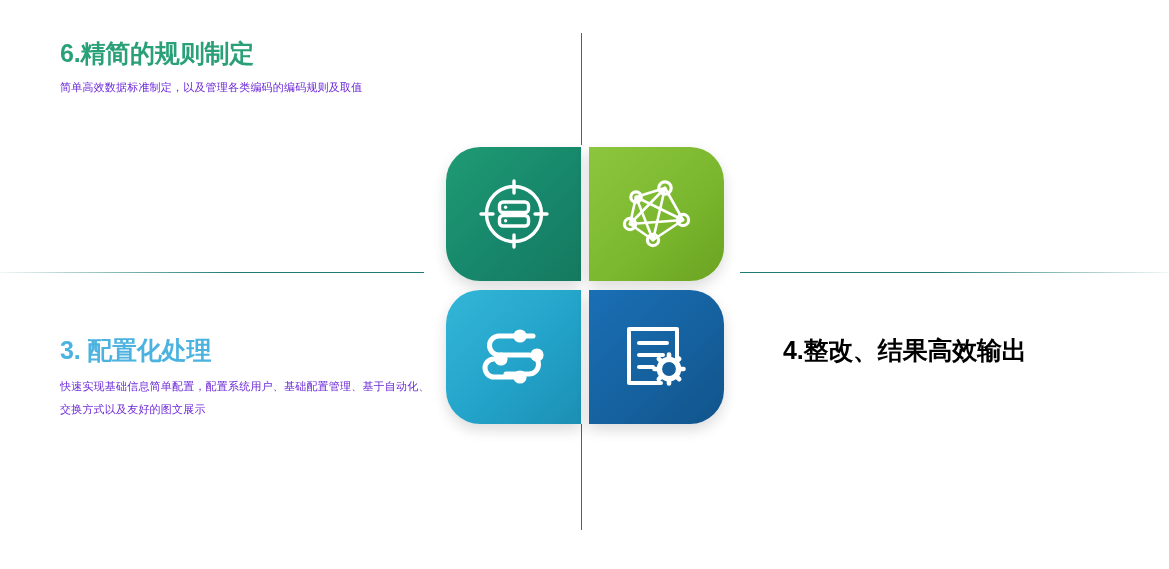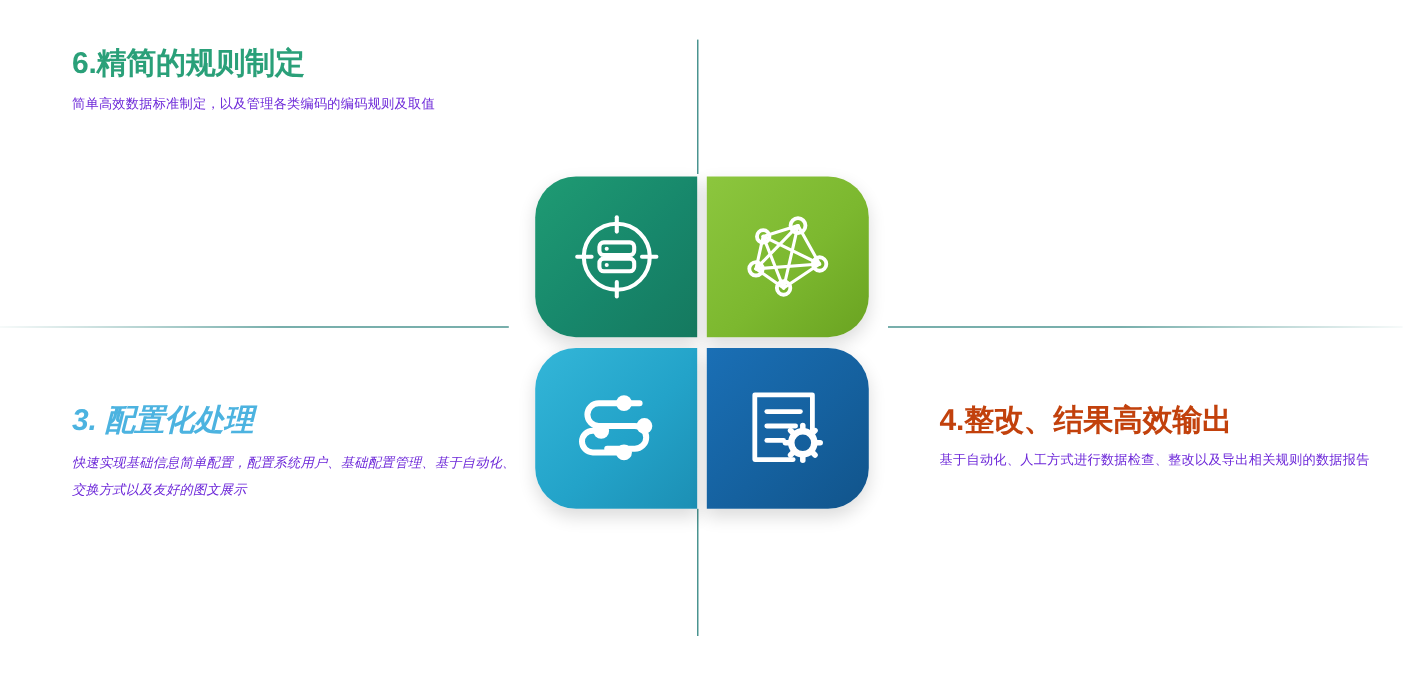--- a/index.html
+++ b/index.html
@@ -63,27 +63,27 @@
   .quad p {
     margin: 0;
     font-size: 11px;
     color: #6d28d9;
     line-height: 1.78;
     letter-spacing: 0.2px;
   }
 
   #quad-1 { left: 60px; top: 38px;  width: 330px; }
   #quad-2 { left: 783px; top: 38px; width: 330px; }
-  #quad-3 { left: 60px; top: 335px; width: 380px; font-style: italic; }
+  #quad-3 { left: 60px; top: 335px; width: 380px; }
   #quad-4 { left: 783px; top: 335px; width: 375px; }
 
   #quad-1 h2 { color: #2aa079; }
   #quad-2 h2 { color: #13a538; }
   #quad-3 h2 { color: #4cb3e0; }
-  #quad-4 h2 { color: #c2410c; }
+  #quad-4 h2 { color: #000000; }
 
   #quad-3 p { line-height: 2.05; }
   #quad-4 p { line-height: 1.78; }
 
   
   .pinwheel {
     position: absolute;
     left: 446px;
     top: 147px;
     width: 278px;
@@ -140,21 +140,20 @@
 <div class="quad" id="quad-2">
 </div>
 
 <div class="quad" id="quad-3">
   <h2>3. 配置化处理</h2>
   <p> 快速实现基础信息简单配置，配置系统用户、基础配置管理、基于自动化、交换方式以及友好的图文展示</p>
 </div>
 
 <div class="quad" id="quad-4">
   <h2>4.整改、结果高效输出</h2>
-  <p>基于自动化、人工方式进行数据检查、整改以及导出相关规则的数据报告</p>
 </div>
 
 <div class="pinwheel">
 
   <div class="tile" id="tile-rules">
     <span>
       <svg width="76" height="76" viewBox="0 0 76 76" fill="none" stroke="#ffffff" stroke-width="3.4" stroke-linecap="round">
 
         <path d="M38 10.5 A27.5 27.5 0 0 1 65.5 38"></path>
         <path d="M65.5 38 A27.5 27.5 0 0 1 38 65.5"></path>

